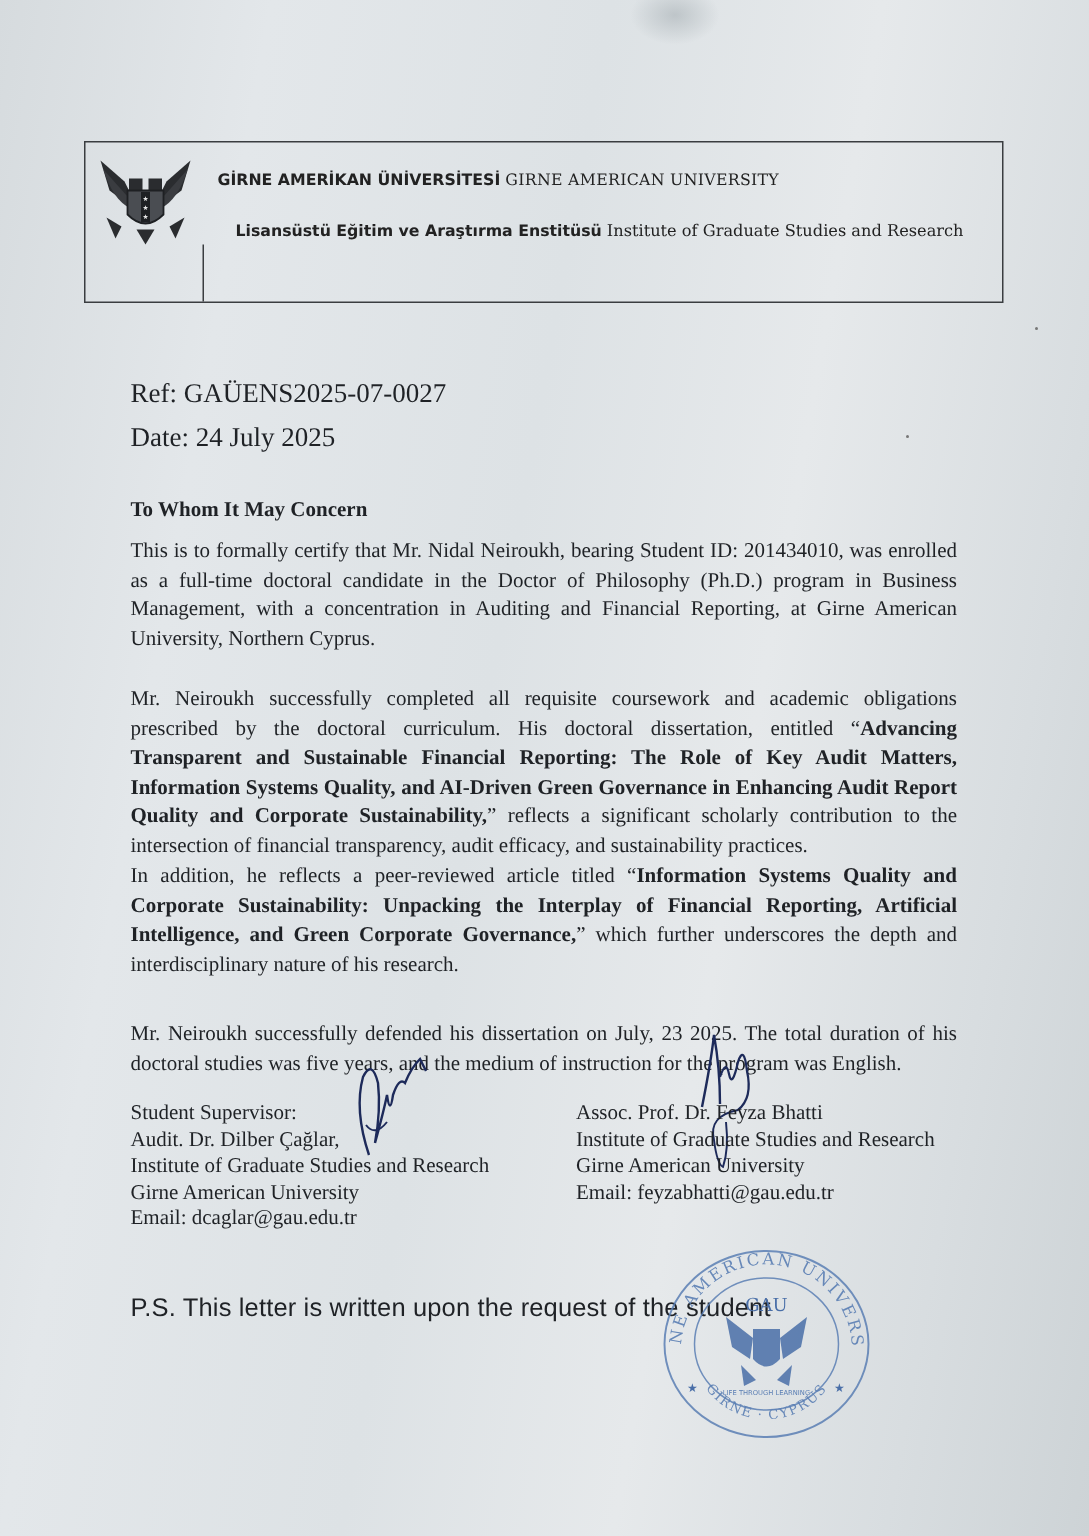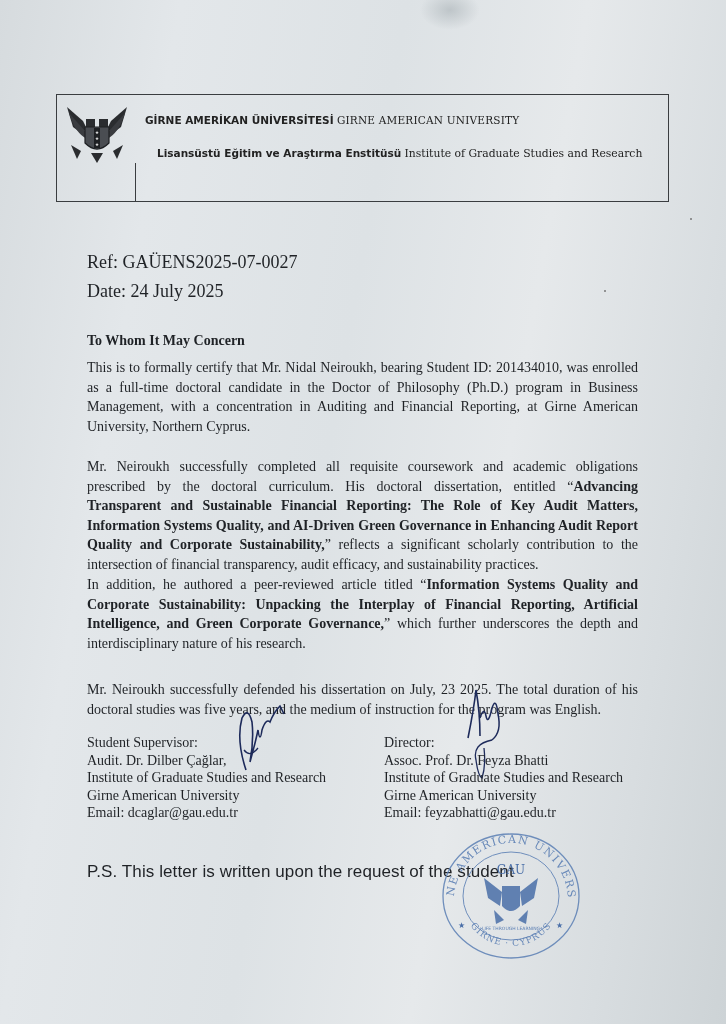--- a/index.html
+++ b/index.html
@@ -83,21 +83,21 @@
 
   <div class="salutation">To Whom It May Concern</div>
 
   <div class="para p1">This is to formally certify that Mr. Nidal Neiroukh, bearing Student ID: 201434010, was enrolled as a full-time doctoral candidate in the Doctor of Philosophy (Ph.D.) program in Business Management, with a concentration in Auditing and Financial Reporting, at Girne American University, Northern Cyprus.</div>
 
   <div class="para p2">
     <span>Mr. Neiroukh successfully completed all requisite coursework and academic obligations prescribed by the doctoral curriculum. His doctoral dissertation, entitled “</span><b>Advancing Transparent and Sustainable Financial Reporting: The Role of Key Audit Matters, Information Systems Quality, and AI-Driven Green Governance in Enhancing Audit Report Quality and Corporate Sustainability,</b><span>” reflects a significant scholarly contribution to the intersection of financial transparency, audit efficacy, and sustainability practices.</span>
   </div>
 
   <div class="para p3">
-    <span>In addition, he authored a peer-reviewed article titled “</span><b>Information Systems Quality and Corporate Sustainability: Unpacking the Interplay of Financial Reporting, Artificial Intelligence, and Green Corporate Governance,</b><span>” which further underscores the depth and interdisciplinary nature of his research.</span>
+    <span>In addition, he reflects a peer-reviewed article titled “</span><b>Information Systems Quality and Corporate Sustainability: Unpacking the Interplay of Financial Reporting, Artificial Intelligence, and Green Corporate Governance,</b><span>” which further underscores the depth and interdisciplinary nature of his research.</span>
   </div>
 
   <div class="para p4">Mr. Neiroukh successfully defended his dissertation on July, 23 2025. The total duration of his doctoral studies was five years, and the medium of instruction for the program was English.</div>
 
   <svg class="signature" style="left:232px;top:700px;width:60px;height:72px;" viewBox="0 0 60 72">
     <path d="M14 70 Q4 40 10 18 Q16 6 20 22 Q22 40 18 62 Q24 40 26 30 Q28 44 30 30 Q34 18 38 22 Q42 12 48 6 L52 14" fill="none" stroke="#1d2a5a" stroke-width="1.6"></path>
     <path d="M12 50 Q18 58 26 48" fill="none" stroke="#1d2a5a" stroke-width="1.3"></path>
   </svg>
 
   <div class="sig-block sig-left">
@@ -108,21 +108,20 @@
     <div>Email: dcaglar@gau.edu.tr</div>
   </div>
 
   <svg class="signature" style="left:462px;top:688px;width:50px;height:92px;" viewBox="0 0 50 92">
     <path d="M6 50 Q12 20 14 2 Q18 24 18 48" fill="none" stroke="#1d2a5a" stroke-width="1.6"></path>
     <path d="M18 30 Q22 18 24 28 Q26 38 30 20 Q34 8 36 26 Q40 44 30 52" fill="none" stroke="#1d2a5a" stroke-width="1.5"></path>
     <path d="M30 52 Q10 56 14 72 Q16 88 20 90 Q24 78 22 60" fill="none" stroke="#1d2a5a" stroke-width="1.3"></path>
   </svg>
 
   <div class="sig-block sig-right">
-    <div>Director:</div>
     <div>Assoc. Prof. Dr. Feyza Bhatti</div>
     <div>Institute of Graduate Studies and Research</div>
     <div>Girne American University</div>
     <div>Email: feyzabhatti@gau.edu.tr</div>
   </div>
 
   <div class="ps">P.S. This letter is written upon the request of the student</div>
 
   <svg class="stamp" viewBox="0 0 150 130">
     <defs>

